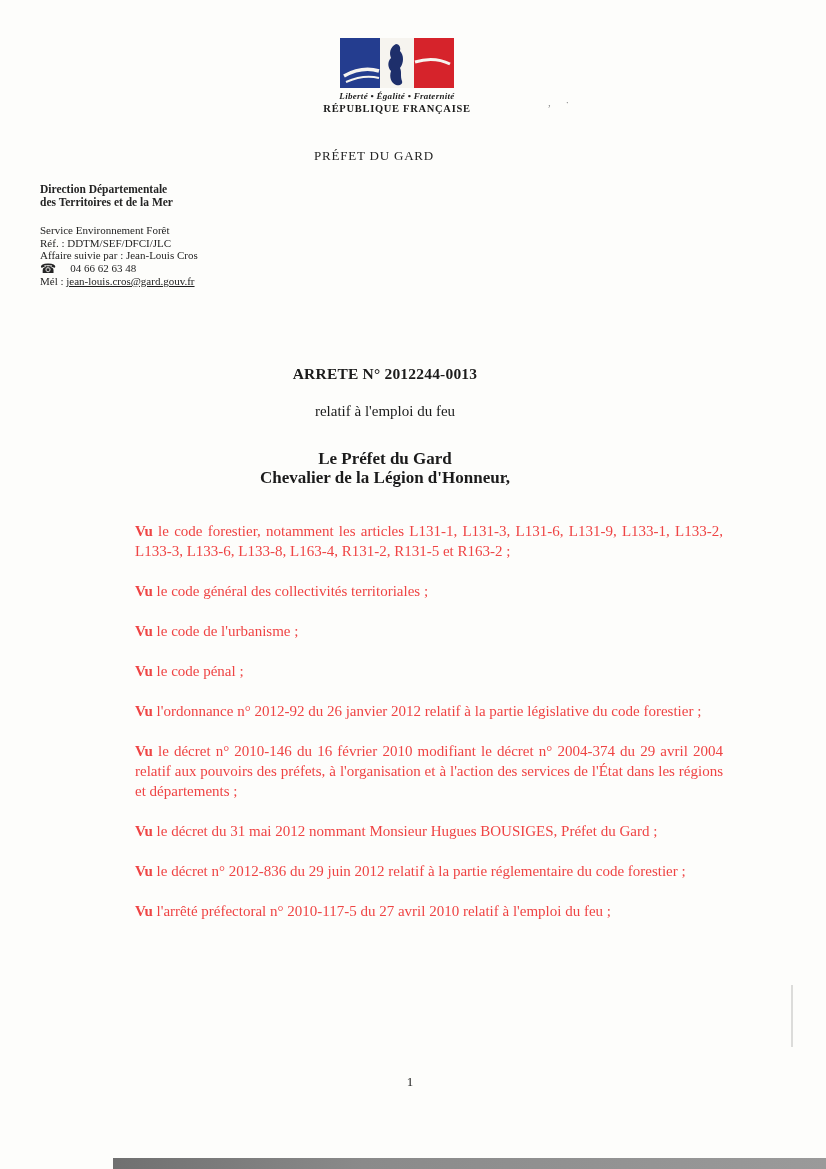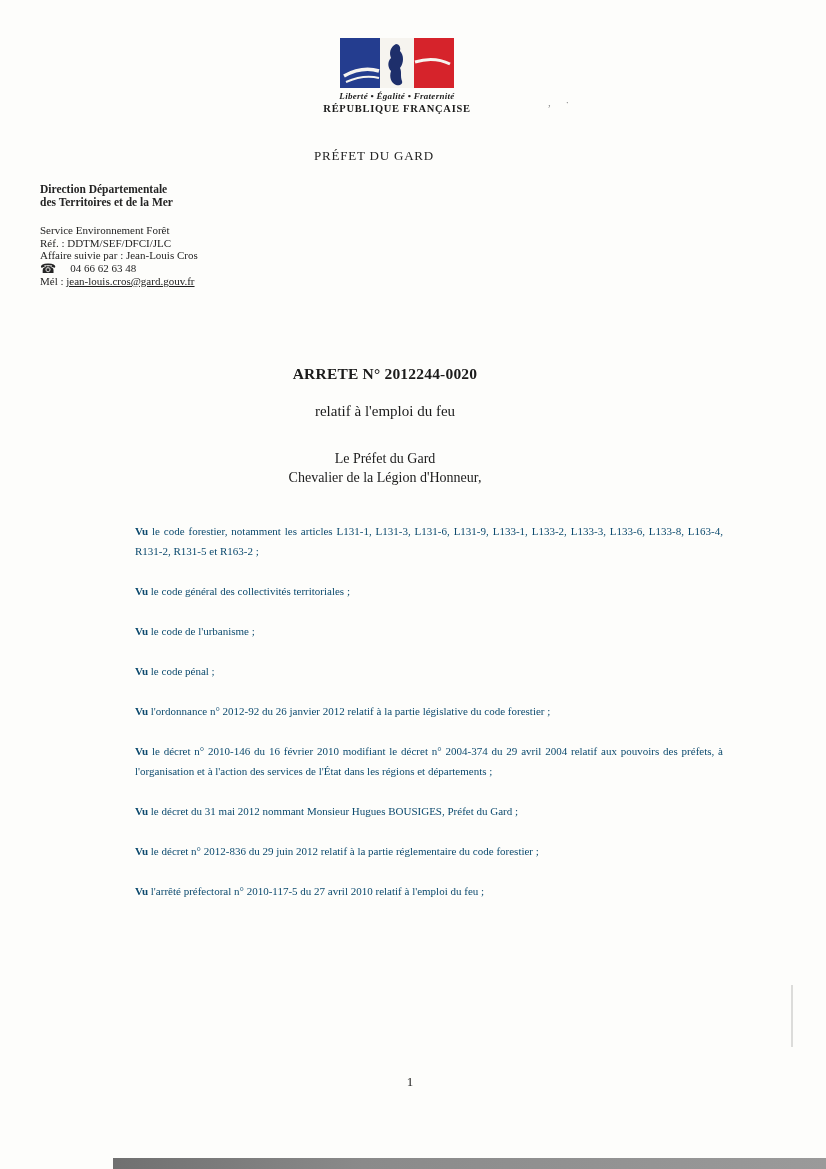--- a/index.html
+++ b/index.html
@@ -50,27 +50,27 @@
     text-decoration:underline; color:#1c1c1c; cursor:pointer;
   }
 
   
   .title-block {
     position:absolute; top:365px; left:0; width:770px;
     text-align:center; color:#1b1b1b;
   }
   .arrete-title { font-weight:bold; font-size:15.5px; letter-spacing:0.2px; }
   .arrete-subject { margin-top:20px; font-size:15px; }
-  .prefect-salutation { margin-top:29px; font-weight:normal; font-size:14px; line-height:19px;text-align:center; }
+  .prefect-salutation { margin-top:29px; font-weight:bold; font-size:17px; line-height:19px;text-align:center; }
 
   
   .doc-body {
     position:absolute; top:521px; left:135px; width:588px;
-    font-size:11px; line-height:20px; text-align:justify;
-    color:#0c4a6e;
+    font-size:15px; line-height:20px; text-align:justify;
+    color:#ef4444;
   }
   .doc-body p { margin:0 0 20px 0; }
   .doc-body .lead { font-weight:bold; }
 
   
   .page-number {
     position:absolute; top:1074px; left:0; width:820px;
     text-align:center; font-size:13px; color:#222;
   }
 
@@ -118,21 +118,21 @@
     <div>Affaire suivie par : Jean-Louis Cros</div>
     <div>
       <span class="phone-glyph">☎</span><span>04 66 62 63 48</span>
     </div>
     <div>
       <span>Mél : </span><span class="email-link">jean-louis.cros@gard.gouv.fr</span>
     </div>
   </div>
 
   <div class="title-block">
-    <div class="arrete-title">ARRETE N° 2012244-0020</div>
+    <div class="arrete-title">ARRETE N° 2012244-0013</div>
     <div class="arrete-subject">relatif à l'emploi du feu</div>
     <div class="prefect-salutation">
       <div>Le Préfet du Gard</div>
       <div>Chevalier de la Légion d'Honneur,</div>
     </div>
   </div>
 
   <div class="doc-body">
     <p><span class="lead">Vu</span><span> le code forestier, notamment les articles L131-1, L131-3, L131-6, L131-9, L133-1, L133-2, L133-3, L133-6, L133-8, L163-4, R131-2, R131-5 et R163-2 ;</span></p>
     <p><span class="lead">Vu</span><span> le code général des collectivités territoriales ;</span></p>

